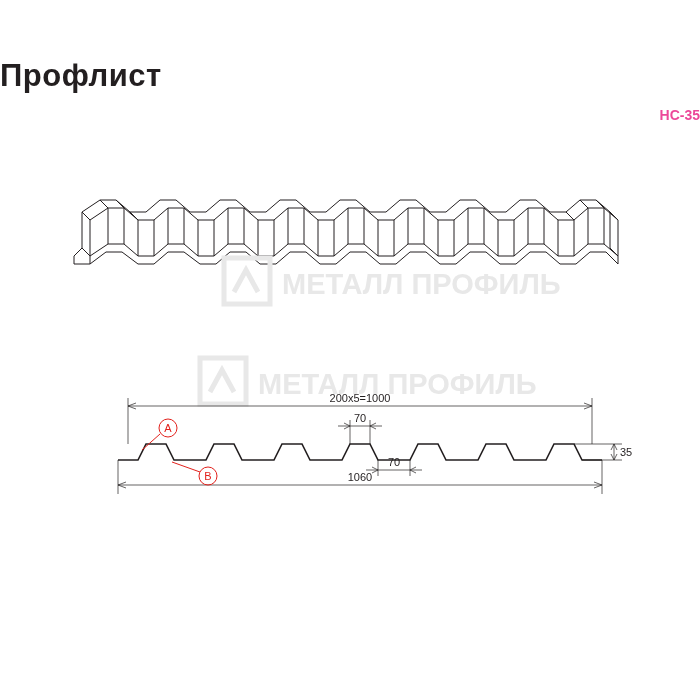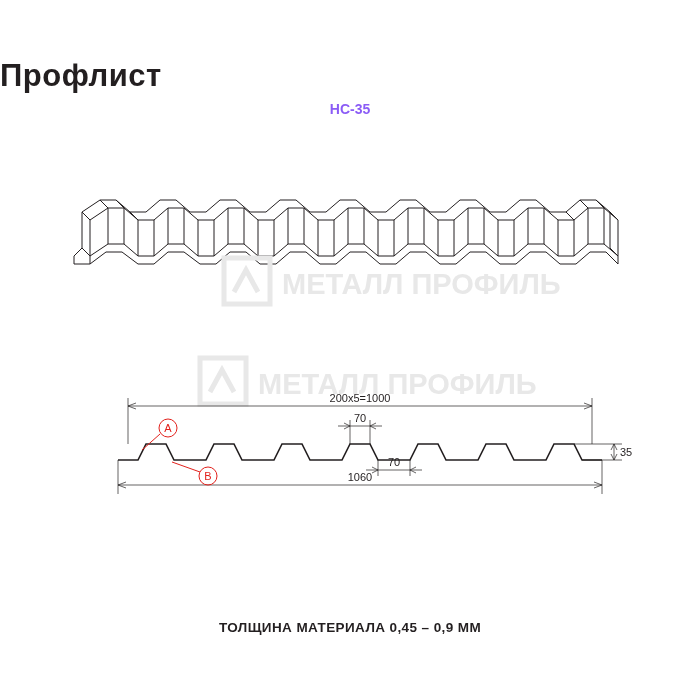--- a/index.html
+++ b/index.html
@@ -27,27 +27,27 @@
     left: 0;
     width: 700px;
     text-align: left;
     font-size: 31px;
     font-weight: bold;
     letter-spacing: 0.5px;
     color: #231f20;
   }
   .subtitle {
     position: absolute;
-    top: 101px;
+    top: 107px;
     left: 0;
     width: 700px;
-    text-align: center;
+    text-align: right;
     font-size: 14px;
     font-weight: bold;
-    color: #8b5cf6;
+    color: #ec4899;
   }
   .footer-note {
     position: absolute;
     top: 620px;
     left: 0;
     width: 700px;
     text-align: center;
     font-size: 13.5px;
     font-weight: bold;
     letter-spacing: 0.4px;
@@ -241,15 +241,14 @@
 
       <g>
         <circle class="red" cx="118" cy="96" r="9"></circle>
         <text class="redtxt" x="118" y="100" text-anchor="middle">B</text>
         <path class="red" d="M110 92 L82 82"></path>
       </g>
 
     </svg>
   </div>
 
-  <div class="footer-note">ТОЛЩИНА МАТЕРИАЛА 0,45 – 0,9 ММ</div>
 
 </div>
 
 </body></html>

